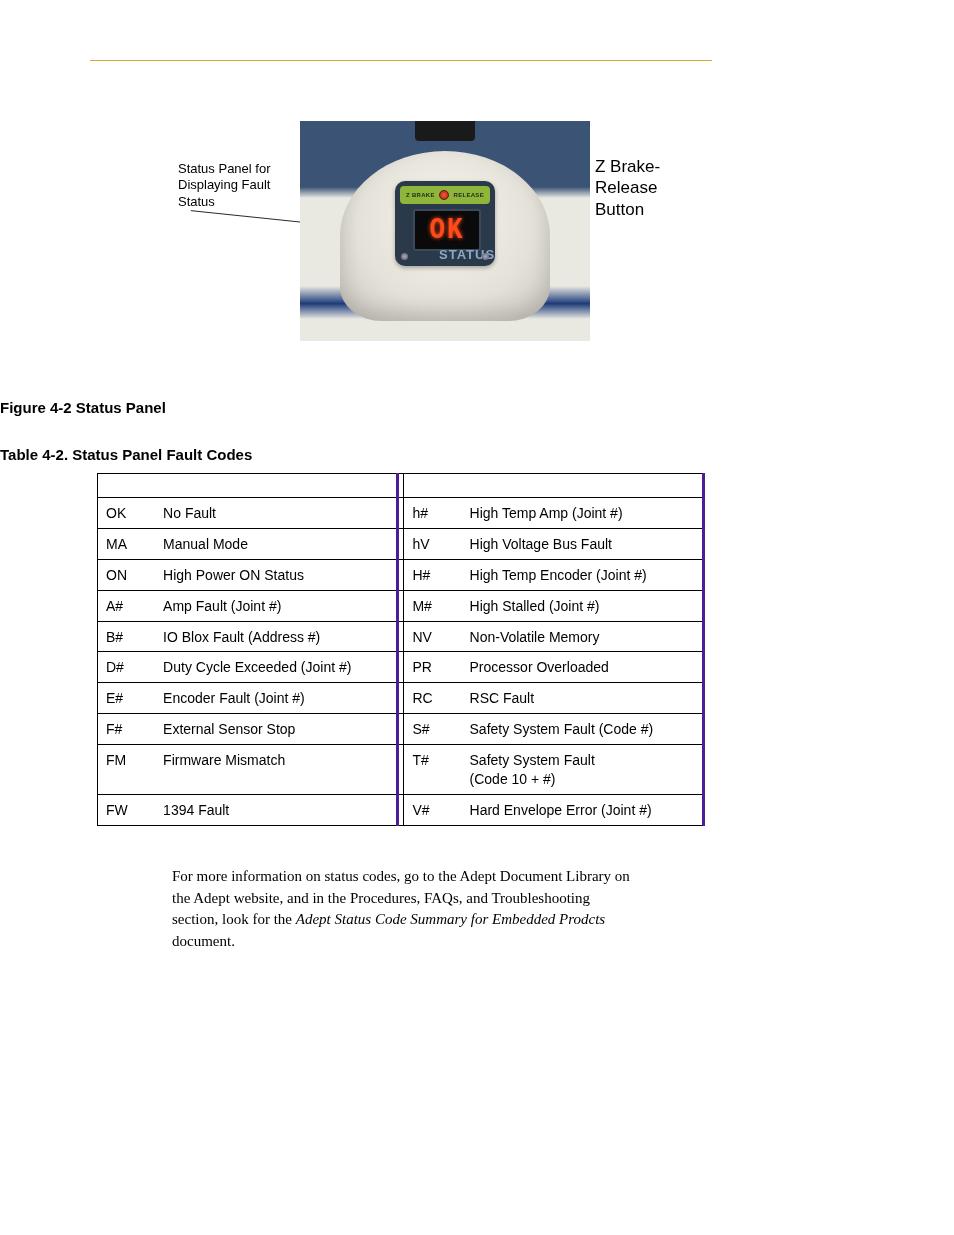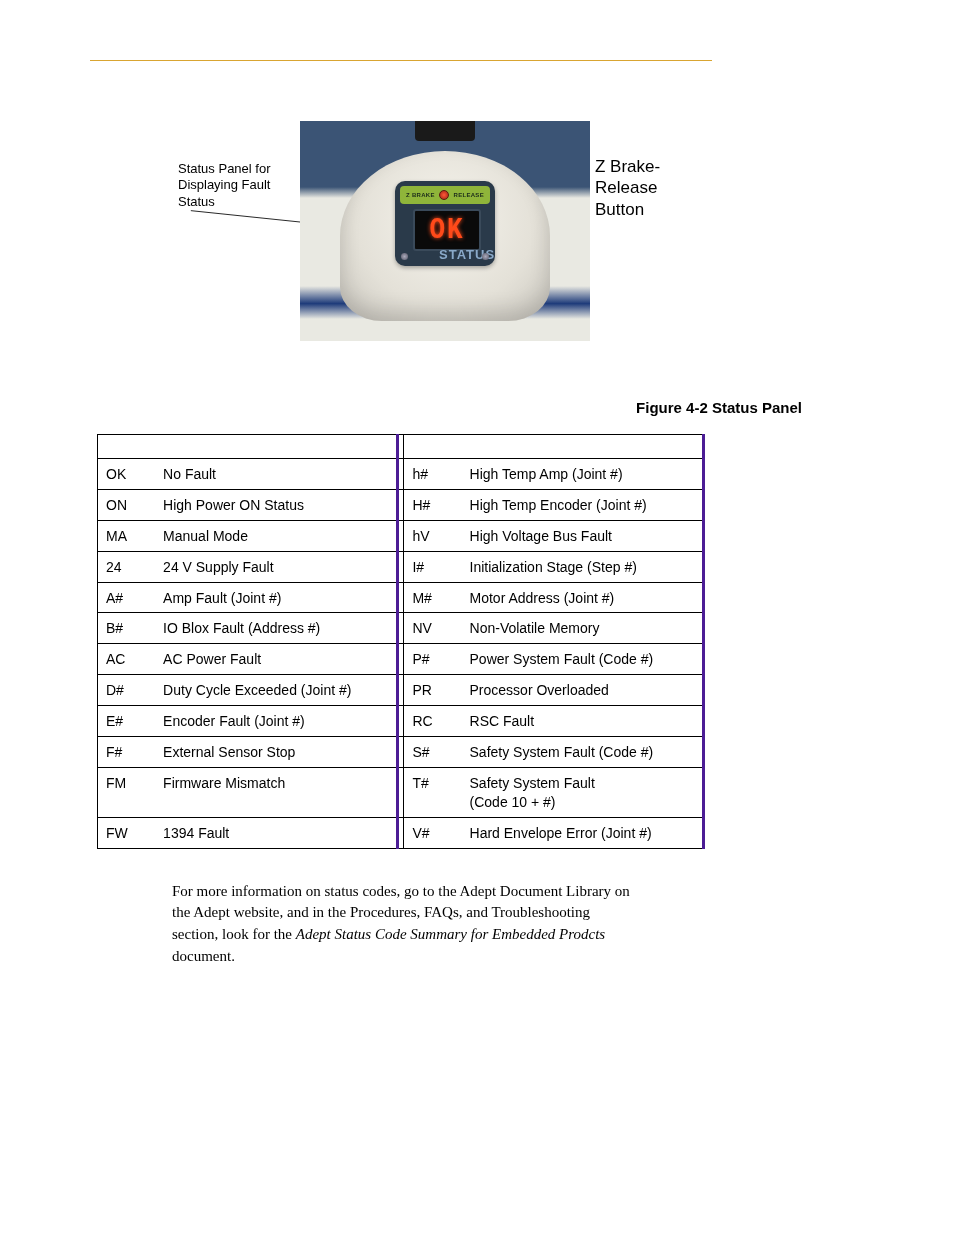--- a/index.html
+++ b/index.html
@@ -157,21 +157,21 @@
     border-radius: 50%;
   }
   .screw.l { bottom: 6px; left: 6px; }
   .screw.r { bottom: 6px; right: 6px; }
   .callout-lines {
     position: absolute;
     left: 0; top: 0; width: 100%; height: 100%;
     pointer-events: none;
   }
   .figure-caption, .table-caption {
-    text-align: right;
+    text-align: left;
     font-family: Arial, sans-serif;
     font-weight: bold;
     font-size: 15px;
     margin: 18px 0;
   }
   .table-caption { margin-top: 30px; margin-bottom: 10px; }
 
   .codes-table {
     margin: 0 auto;
     border-collapse: collapse;
@@ -207,21 +207,21 @@
   }
   
   .codes-table td.gap, .codes-table th.gap {
     width: 0;
     padding: 0;
     border-left: 1px solid #000;
     border-right: 1px solid #000;
   }
 
   .footnote {
-    margin: 32px 172px 0 172px;
+    margin: 40px 172px 0 172px;
     font-family: "Palatino Linotype", "Book Antiqua", Georgia, serif;
     font-size: 15px;
     line-height: 1.45;
   }
   .footnote .ital { font-style: italic; }
 </style>
 </head>
 <body>
 
 <div class="page">
@@ -262,20 +262,21 @@
           <div class="status-label">STATUS</div>
           <div class="screw l"></div>
           <div class="screw r"></div>
         </div>
       </div>
     </div>
   </div>
 
   <div class="figure-caption">Figure 4-2 Status Panel</div>
 
+  <div class="table-caption">Table 4-2. Status Panel Fault Codes</div>
 
   <table class="codes-table">
     <colgroup>
       <col class="col-code">
       <col class="col-desc">
       <col style="width:6px">
       <col class="col-code">
       <col class="col-desc">
     </colgroup>
     <thead>
@@ -289,60 +290,46 @@
     </thead>
     <tbody id="codes-body">
     <tr>
           <td class="vline-l">OK</td>
           <td class="vline-r">No Fault</td>
           <td class="gap"></td>
           <td>h#</td>
           <td class="vline-r">High Temp Amp (Joint #)</td>
         </tr>
         <tr>
+          <td class="vline-l">MA</td>
+          <td class="vline-r">Manual Mode</td>
+          <td class="gap"></td>
+          <td>hV</td>
+          <td class="vline-r">High Voltage Bus Fault</td>
+        </tr>
+        <tr>
           <td class="vline-l">ON</td>
           <td class="vline-r">High Power ON Status</td>
           <td class="gap"></td>
           <td>H#</td>
           <td class="vline-r">High Temp Encoder (Joint #)</td>
         </tr>
         <tr>
-          <td class="vline-l">MA</td>
-          <td class="vline-r">Manual Mode</td>
-          <td class="gap"></td>
-          <td>hV</td>
-          <td class="vline-r">High Voltage Bus Fault</td>
-        </tr>
-        <tr>
-          <td class="vline-l">24</td>
-          <td class="vline-r">24 V Supply Fault</td>
-          <td class="gap"></td>
-          <td>I#</td>
-          <td class="vline-r">Initialization Stage (Step #)</td>
-        </tr>
-        <tr>
           <td class="vline-l">A#</td>
           <td class="vline-r">Amp Fault (Joint #)</td>
           <td class="gap"></td>
           <td>M#</td>
-          <td class="vline-r">Motor Address (Joint #)</td>
+          <td class="vline-r">High Stalled (Joint #)</td>
         </tr>
         <tr>
           <td class="vline-l">B#</td>
           <td class="vline-r">IO Blox Fault (Address #)</td>
           <td class="gap"></td>
           <td>NV</td>
           <td class="vline-r">Non-Volatile Memory</td>
-        </tr>
-        <tr>
-          <td class="vline-l">AC</td>
-          <td class="vline-r">AC Power Fault</td>
-          <td class="gap"></td>
-          <td>P#</td>
-          <td class="vline-r">Power System Fault (Code #)</td>
         </tr>
         <tr>
           <td class="vline-l">D#</td>
           <td class="vline-r">Duty Cycle Exceeded (Joint #)</td>
           <td class="gap"></td>
           <td>PR</td>
           <td class="vline-r">Processor Overloaded</td>
         </tr>
         <tr>
           <td class="vline-l">E#</td>

